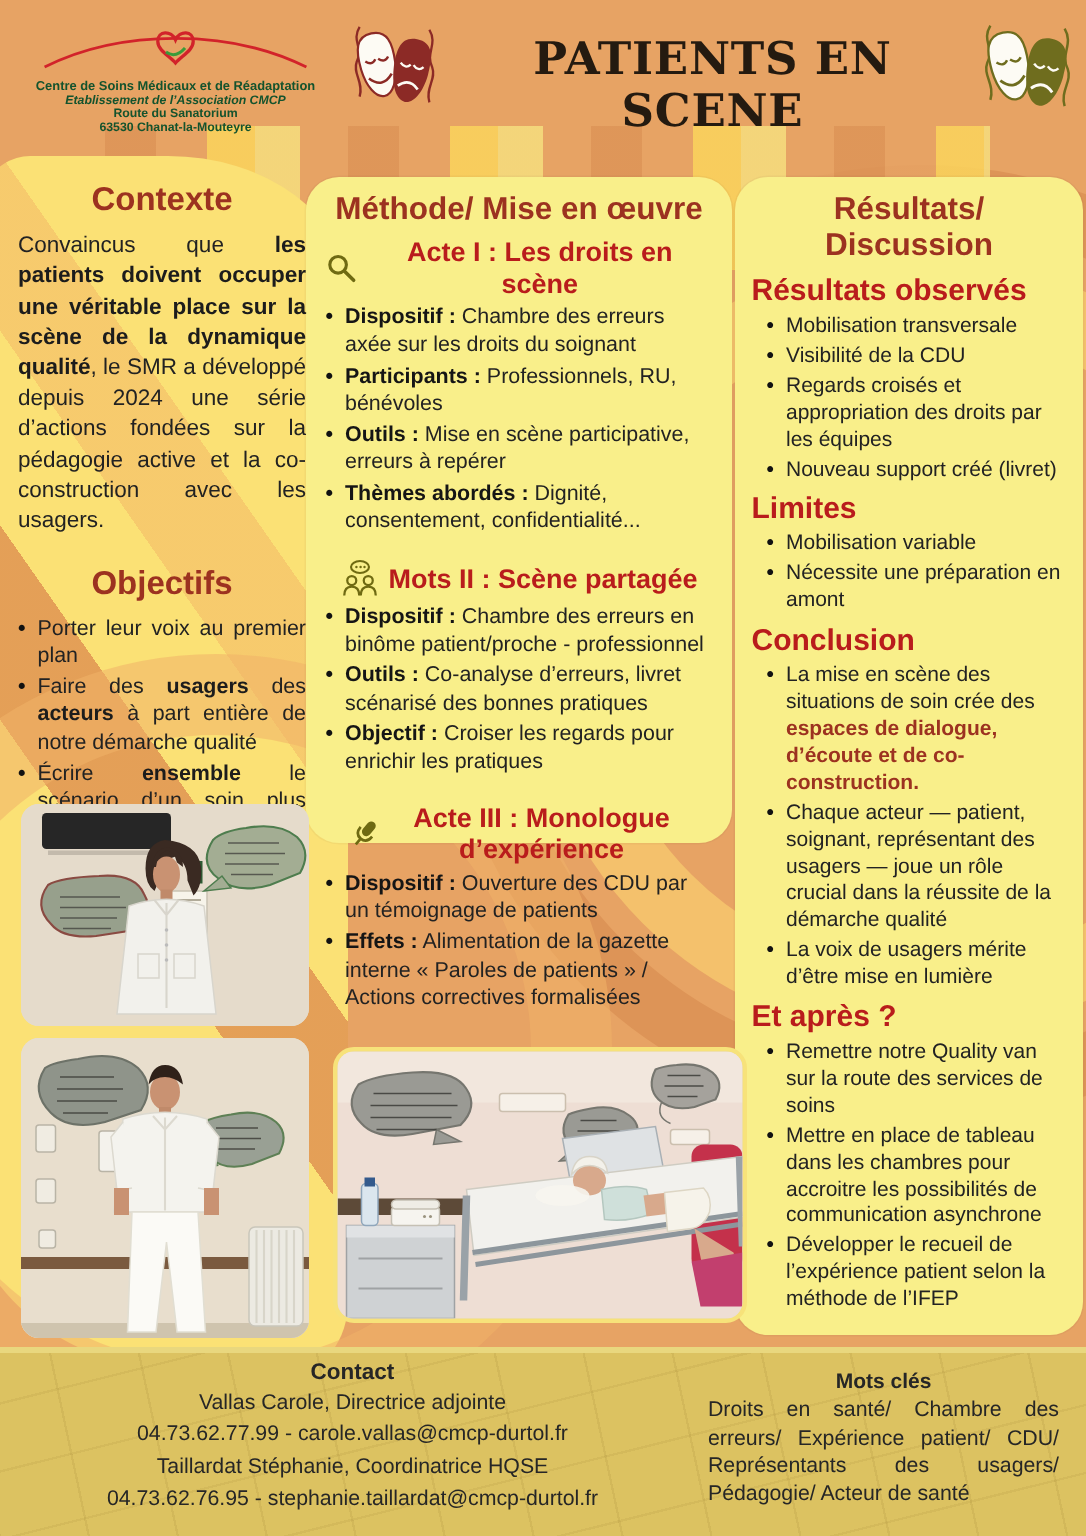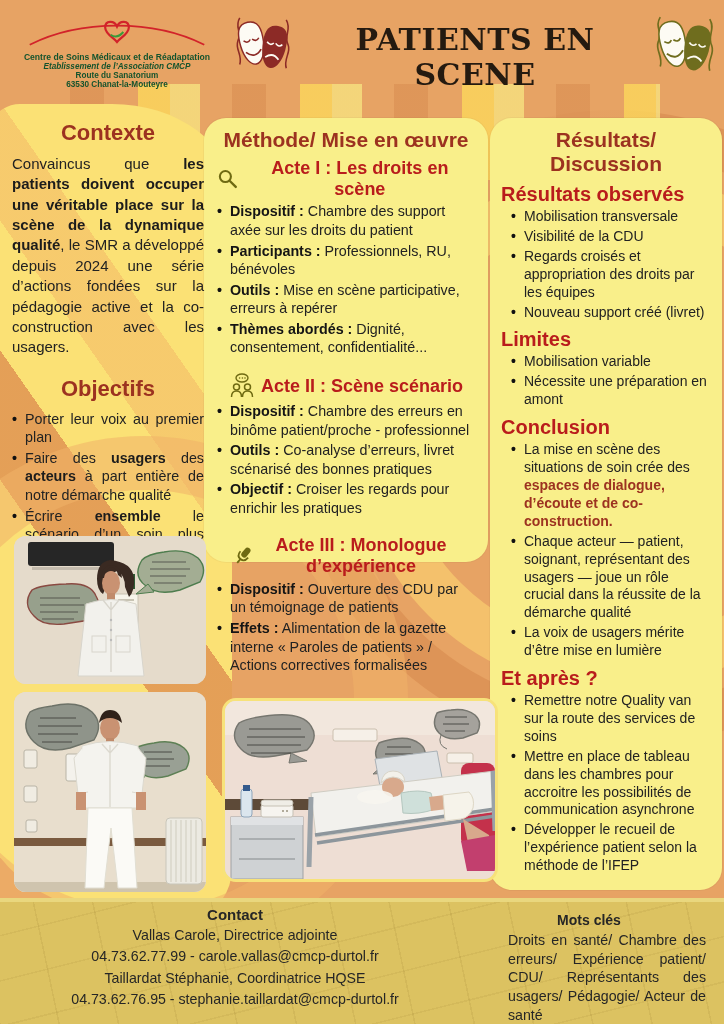--- a/index.html
+++ b/index.html
@@ -76,21 +76,21 @@
   .photo1{left:14px;top:536px;width:192px;height:148px;}
   .photo2{left:14px;top:692px;width:192px;height:200px;}
   .photo3{left:222px;top:698px;width:270px;height:178px;border:3px solid #f7e27a;border-radius:14px;}
 
   
   .contact{position:absolute;left:50px;top:906px;width:370px;text-align:center;z-index:2;color:#262626;}
   .contact .t{font-size:15px;font-weight:700;margin-bottom:2px;}
   .contact .ln{font-size:14.2px;line-height:1.5;}
   .keywords{position:absolute;left:472px;top:912px;width:234px;z-index:2;color:#262626;}
   .keywords .t{font-size:14px;font-weight:700;text-align:center;margin-bottom:3px;}
-  .keywords .k{font-size:14.2px;line-height:1.32;text-align:justify;margin-left:36px;}
+  .keywords .k{font-size:14.2px;line-height:1.32;text-align:justify;}
 </style>
 </head>
 <body>
 
 <div class="page">
 
   <div class="bg-ring2"></div>
   <div class="bg-ring1"></div>
   <div class="bg-stripes-top"></div>
   <div class="bg-blob-left"></div>
@@ -162,21 +162,21 @@
     <span class="h-red">Méthode/ Mise en œuvre</span>
 
     <div class="acte-h">
       <svg width="22" height="22" viewBox="0 0 22 22">
         <circle cx="8.5" cy="8.5" r="5.6" stroke="#6f6a12" fill="none" stroke-width="2.1"></circle>
         <line x1="13" y1="13" x2="19" y2="19" stroke="#6f6a12" stroke-width="2.4" stroke-linecap="round"></line>
       </svg>
       <span class="h-olive t">Acte I : Les droits en scène</span>
     </div>
     <div class="li">
-        <div class="tx"><span class="lbl">Dispositif :</span><span> Chambre des support axée sur les droits du patient</span></div>
+        <div class="tx"><span class="lbl">Dispositif :</span><span> Chambre des erreurs axée sur les droits du soignant</span></div>
       </div>
     <div class="li">
         <div class="tx"><span class="lbl">Participants :</span><span> Professionnels, RU, bénévoles</span></div>
       </div>
     <div class="li">
         <div class="tx"><span class="lbl">Outils :</span><span> Mise en scène participative, erreurs à repérer</span></div>
       </div>
     <div class="li">
         <div class="tx"><span class="lbl">Thèmes abordés :</span><span> Dignité, consentement, confidentialité...</span></div>
       </div>
@@ -185,21 +185,21 @@
       <svg width="26" height="26" viewBox="0 0 26 26">
         <ellipse cx="13" cy="5" rx="6" ry="4" fill="none" stroke="#6f6a12" stroke-width="1.4"></ellipse>
         <circle cx="10.6" cy="5" r=".8" fill="#6f6a12"></circle>
           <circle cx="13.4" cy="5" r=".8" fill="#6f6a12"></circle>
           <circle cx="16" cy="5" r=".8" fill="#6f6a12"></circle>
         <circle cx="7.5" cy="14" r="3" fill="none" stroke="#6f6a12" stroke-width="1.5"></circle>
         <path d="M2.5,24 q0,-6 5,-6 q5,0 5,6" fill="none" stroke="#6f6a12" stroke-width="1.5"></path>
         <circle cx="18.5" cy="14" r="3" fill="none" stroke="#6f6a12" stroke-width="1.5"></circle>
         <path d="M13.5,24 q0,-6 5,-6 q5,0 5,6" fill="none" stroke="#6f6a12" stroke-width="1.5"></path>
       </svg>
-      <span class="h-olive t">Acte II : Scène scénario</span>
+      <span class="h-olive t">Mots II : Scène partagée</span>
     </div>
     <div class="li">
         <div class="tx"><span class="lbl">Dispositif :</span><span> Chambre des erreurs en binôme patient/proche - professionnel</span></div>
       </div>
     <div class="li">
         <div class="tx"><span class="lbl">Outils :</span><span> Co-analyse d’erreurs, livret scénarisé des bonnes pratiques</span></div>
       </div>
     <div class="li">
         <div class="tx"><span class="lbl">Objectif :</span><span> Croiser les regards pour enrichir les pratiques</span></div>
       </div>

